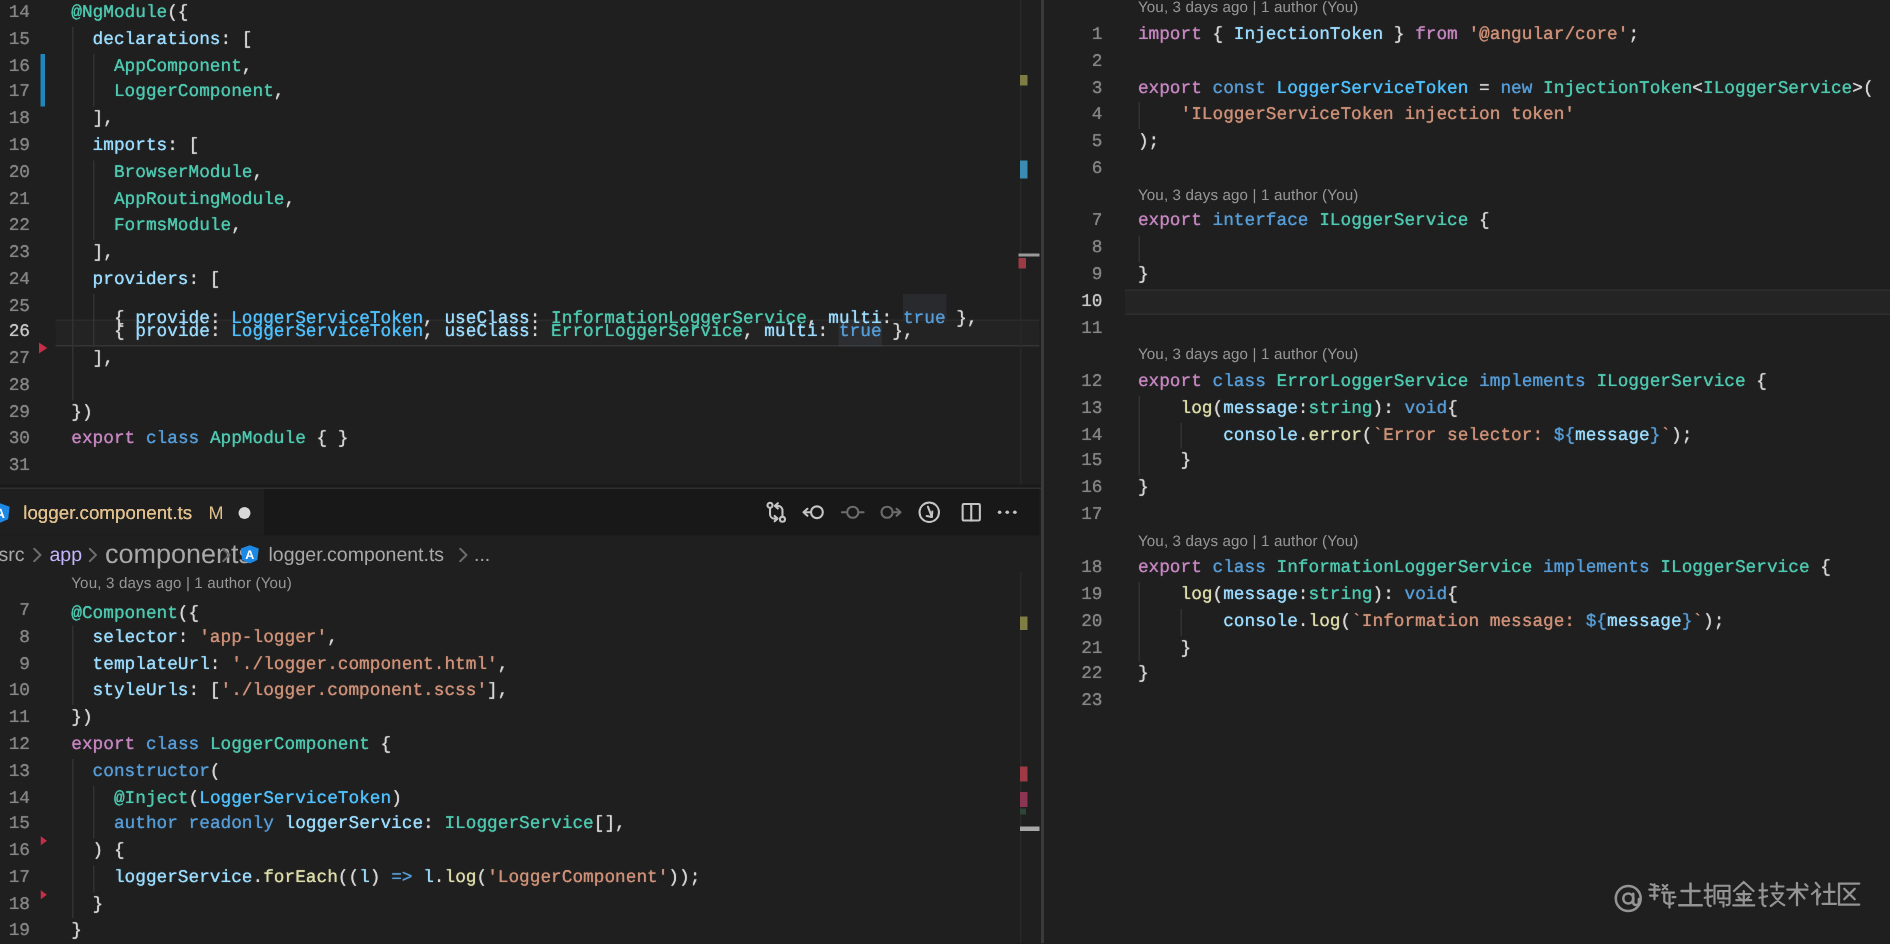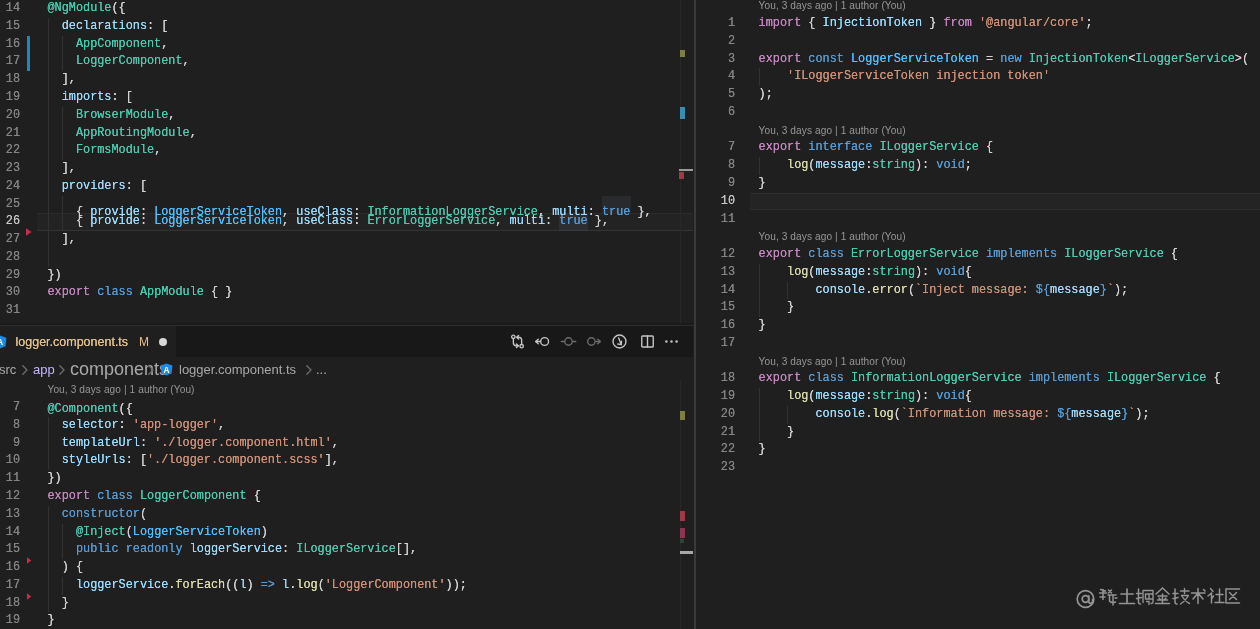--- a/index.html
+++ b/index.html
@@ -171,21 +171,21 @@
 <div class="lens" style="left:47.5px;top:381.4px">You, 3 days ago | 1 author (You)</div>
 <div class="mono abs" style="left:47.5px;top:0;width:900px;height:629px">
 <div class="r" style="top:401px"><span class="t">@Component</span><span>({</span></div>
 <div class="r" style="top:416.9px"><span>  </span><span class="v">selector</span><span>: </span><span class="s">'app-logger'</span><span>,</span></div>
 <div class="r" style="top:452.4px"><span>  </span><span class="v">styleUrls</span><span>: [</span><span class="s">'./logger.component.scss'</span><span>],</span></div>
 <div class="r" style="top:434.7px"><span>  </span><span class="v">templateUrl</span><span>: </span><span class="s">'./logger.component.html'</span><span>,</span></div>
 <div class="r" style="top:470.2px"><span>})</span></div>
 <div class="r" style="top:488.0px"><span class="p">export</span><span> </span><span class="b">class</span><span> </span><span class="t">LoggerComponent</span><span> {</span></div>
 <div class="r" style="top:505.7px"><span>  </span><span class="b">constructor</span><span>(</span></div>
 <div class="r" style="top:523.5px"><span>    </span><span class="t">@Inject</span><span>(</span><span class="c">LoggerServiceToken</span><span>)</span></div>
-<div class="r" style="top:541.3px"><span>    </span><span class="b">public</span><span> </span><span class="b">readonly</span><span> </span><span class="v">loggerService</span><span>: </span><span class="t">ILoggerService</span><span>[],</span></div>
+<div class="r" style="top:541.3px"><span>    </span><span class="b">author</span><span> </span><span class="b">readonly</span><span> </span><span class="v">loggerService</span><span>: </span><span class="t">ILoggerService</span><span>[],</span></div>
 <div class="r" style="top:559.0px"><span>  ) {</span></div>
 <div class="r" style="top:576.8px"><span>    </span><span class="v">loggerService</span><span>.</span><span class="f">forEach</span><span>((</span><span class="v">l</span><span>) </span><span class="b">=&gt;</span><span> </span><span class="v">l</span><span>.</span><span class="f">log</span><span>(</span><span class="s">'LoggerComponent'</span><span>));</span></div>
 <div class="r" style="top:594.6px"><span>  }</span></div>
 <div class="r" style="top:612.3px"><span>}</span></div>
 </div>
 <div class="abs" style="left:679.5px;top:381px;width:1px;height:248px;background:#282828"></div>
 <div class="abs" style="left:679.5px;top:411px;width:5.5px;height:9px;background:#7d7d44"></div>
 <div class="abs" style="left:679.5px;top:511px;width:5.5px;height:10px;background:#9c3a45"></div>
 <div class="abs" style="left:679.5px;top:527.5px;width:5.5px;height:10px;background:#8c3550"></div>
 <div class="abs" style="left:680px;top:539px;width:4px;height:4px;background:#2d4436"></div>
@@ -232,27 +232,26 @@
 <div class="lens" style="left:758.6px;top:228.2px">You, 3 days ago | 1 author (You)</div>
 <div class="lens" style="left:758.6px;top:352.6px">You, 3 days ago | 1 author (You)</div>
 <div class="mono abs" style="left:758.6px;top:0;width:600px;height:629px">
 <div class="r" style="top:15.1px"><span class="p">import</span><span> { </span><span class="v">InjectionToken</span><span> } </span><span class="p">from</span><span> </span><span class="s">'@angular/core'</span><span>;</span></div>
 <div class="r" style="top:32.8px"></div>
 <div class="r" style="top:68.4px"><span>    </span><span class="s">'ILoggerServiceToken injection token'</span></div>
 <div class="r" style="top:50.6px"><span class="p">export</span><span> </span><span class="b">const</span><span> </span><span class="c">LoggerServiceToken</span><span> = </span><span class="b">new</span><span> </span><span class="t">InjectionToken</span><span>&lt;</span><span class="t">ILoggerService</span><span>&gt;(</span></div>
 <div class="r" style="top:86.1px"><span>);</span></div>
 <div class="r" style="top:103.9px"></div>
 <div class="r" style="top:139.4px"><span class="p">export</span><span> </span><span class="b">interface</span><span> </span><span class="t">ILoggerService</span><span> {</span></div>
-<div class="r" style="top:157.2px"><span>    </span><span class="f">log</span><span>(</span><span class="v">message</span><span>:</span><span class="t">string</span><span>): </span><span class="b">void</span><span>;</span></div>
 <div class="r" style="top:175.0px"><span>}</span></div>
 <div class="r" style="top:192.7px"></div>
 <div class="r" style="top:210.5px"></div>
 <div class="r" style="top:246.0px"><span class="p">export</span><span> </span><span class="b">class</span><span> </span><span class="t">ErrorLoggerService</span><span> </span><span class="b">implements</span><span> </span><span class="t">ILoggerService</span><span> {</span></div>
 <div class="r" style="top:263.8px"><span>    </span><span class="f">log</span><span>(</span><span class="v">message</span><span>:</span><span class="t">string</span><span>): </span><span class="b">void</span><span>{</span></div>
-<div class="r" style="top:281.5px"><span>        </span><span class="v">console</span><span>.</span><span class="f">error</span><span>(</span><span class="s">`Inject message: </span><span class="b">${</span><span class="v">message</span><span class="b">}</span><span class="s">`</span><span>);</span></div>
+<div class="r" style="top:281.5px"><span>        </span><span class="v">console</span><span>.</span><span class="f">error</span><span>(</span><span class="s">`Error selector: </span><span class="b">${</span><span class="v">message</span><span class="b">}</span><span class="s">`</span><span>);</span></div>
 <div class="r" style="top:299.3px"><span>    }</span></div>
 <div class="r" style="top:317.1px"><span>}</span></div>
 <div class="r" style="top:334.8px"></div>
 <div class="r" style="top:370.4px"><span class="p">export</span><span> </span><span class="b">class</span><span> </span><span class="t">InformationLoggerService</span><span> </span><span class="b">implements</span><span> </span><span class="t">ILoggerService</span><span> {</span></div>
 <div class="r" style="top:388.1px"><span>    </span><span class="f">log</span><span>(</span><span class="v">message</span><span>:</span><span class="t">string</span><span>): </span><span class="b">void</span><span>{</span></div>
 <div class="r" style="top:405.9px"><span>        </span><span class="v">console</span><span>.</span><span class="f">log</span><span>(</span><span class="s">`Information message: </span><span class="b">${</span><span class="v">message</span><span class="b">}</span><span class="s">`</span><span>);</span></div>
 <div class="r" style="top:423.7px"><span>    }</span></div>
 <div class="r" style="top:441.4px"><span>}</span></div>
 <div class="r" style="top:459.2px"></div>
 </div>

